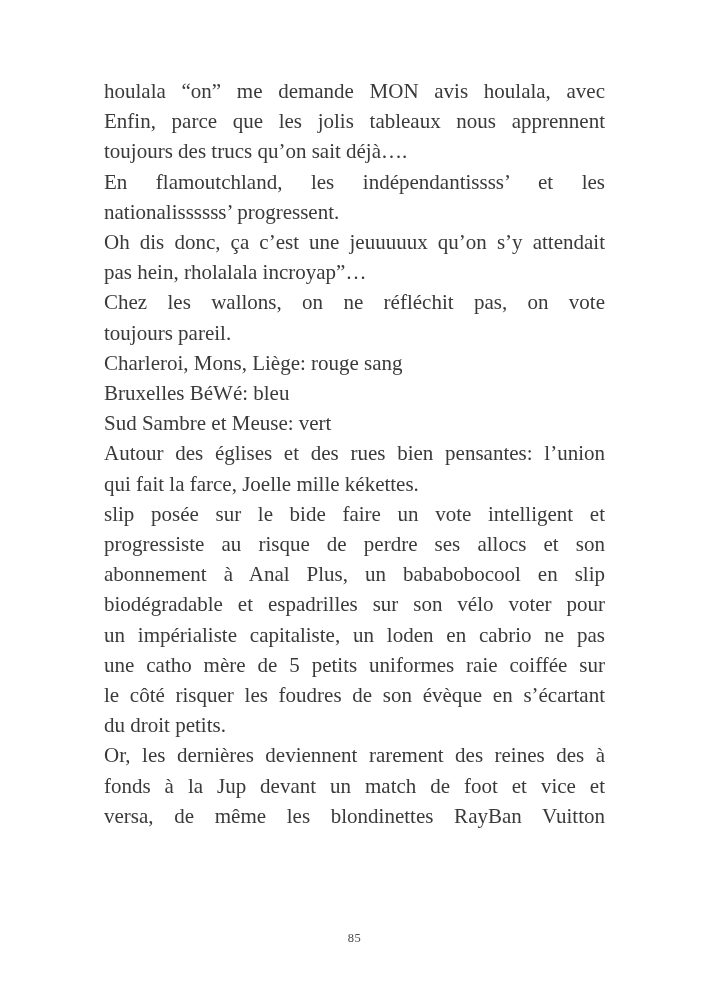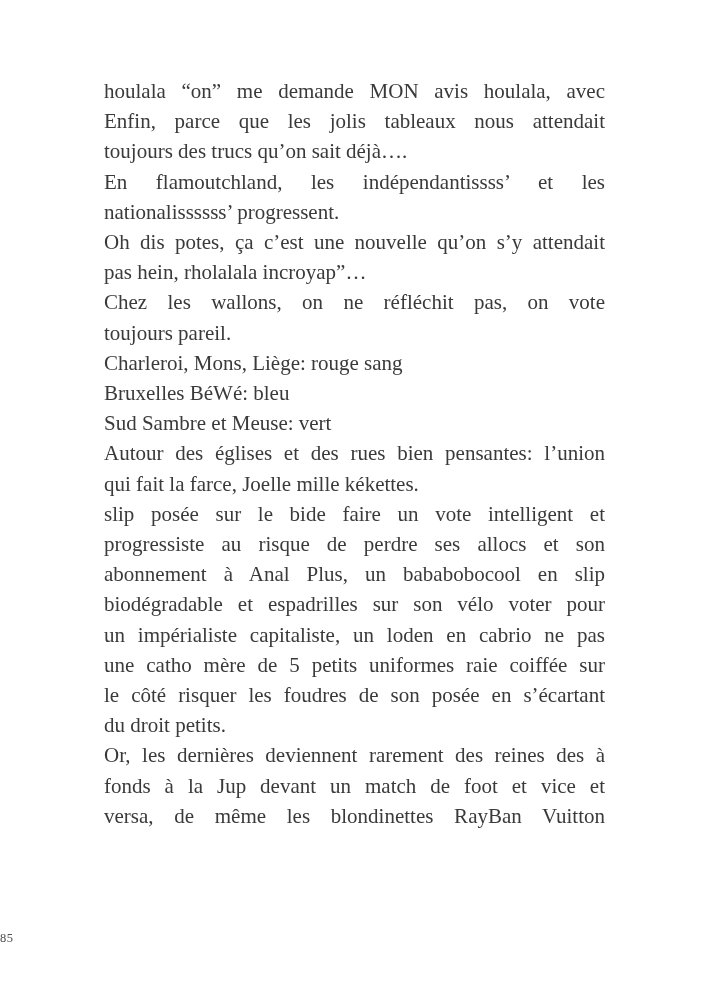--- a/index.html
+++ b/index.html
@@ -36,51 +36,51 @@
   }
   .line.j {
     text-align: justify;
     text-align-last: justify;
   }
   .page-number {
     position: absolute;
     left: 0;
     right: 0;
     top: 931px;
-    text-align: left;
+    text-align: center;
     font-size: 12.5px;
     color: #4c4c4c;
     letter-spacing: 0.5px;
   }
 </style>
 </head>
 <body>
 
 <div class="page">
   <div class="text-block">
       <div class="line j">houlala “on” me demande MON avis houlala, avec</div>
-      <div class="line j">Enfin, parce que les jolis tableaux nous attendait</div>
+      <div class="line j">Enfin, parce que les jolis tableaux nous apprennent</div>
       <div class="line">toujours des trucs qu’on sait déjà….</div>
       <div class="line j">En flamoutchland, les indépendantissss’ et les</div>
       <div class="line">nationalissssss’ progressent.</div>
-      <div class="line j">Oh dis potes, ça c’est une nouvelle qu’on s’y attendait</div>
+      <div class="line j">Oh dis donc, ça c’est une jeuuuuux qu’on s’y attendait</div>
       <div class="line">pas hein, rholalala incroyap”…</div>
       <div class="line j">Chez les wallons, on ne réfléchit pas, on vote</div>
       <div class="line">toujours pareil.</div>
       <div class="line">Charleroi, Mons, Liège: rouge sang</div>
       <div class="line">Bruxelles BéWé: bleu</div>
       <div class="line">Sud Sambre et Meuse: vert</div>
       <div class="line j">Autour des églises et des rues bien pensantes: l’union</div>
       <div class="line">qui fait la farce, Joelle mille kékettes.</div>
       <div class="line j">slip posée sur le bide faire un vote intelligent et</div>
       <div class="line j">progressiste au risque de perdre ses allocs et son</div>
       <div class="line j">abonnement à Anal Plus, un bababobocool en slip</div>
       <div class="line j">biodégradable et espadrilles sur son vélo voter pour</div>
       <div class="line j">un impérialiste capitaliste, un loden en cabrio ne pas</div>
       <div class="line j">une catho mère de 5 petits uniformes raie coiffée sur</div>
-      <div class="line j">le côté risquer les foudres de son posée en s’écartant</div>
+      <div class="line j">le côté risquer les foudres de son évèque en s’écartant</div>
       <div class="line">du droit petits.</div>
       <div class="line j">Or, les dernières deviennent rarement des reines des à</div>
       <div class="line j">fonds à la Jup devant un match de foot et vice et</div>
       <div class="line j">versa, de même les blondinettes RayBan Vuitton</div>
     </div>
   <div class="page-number">85</div>
 </div>
 
 </body></html>

